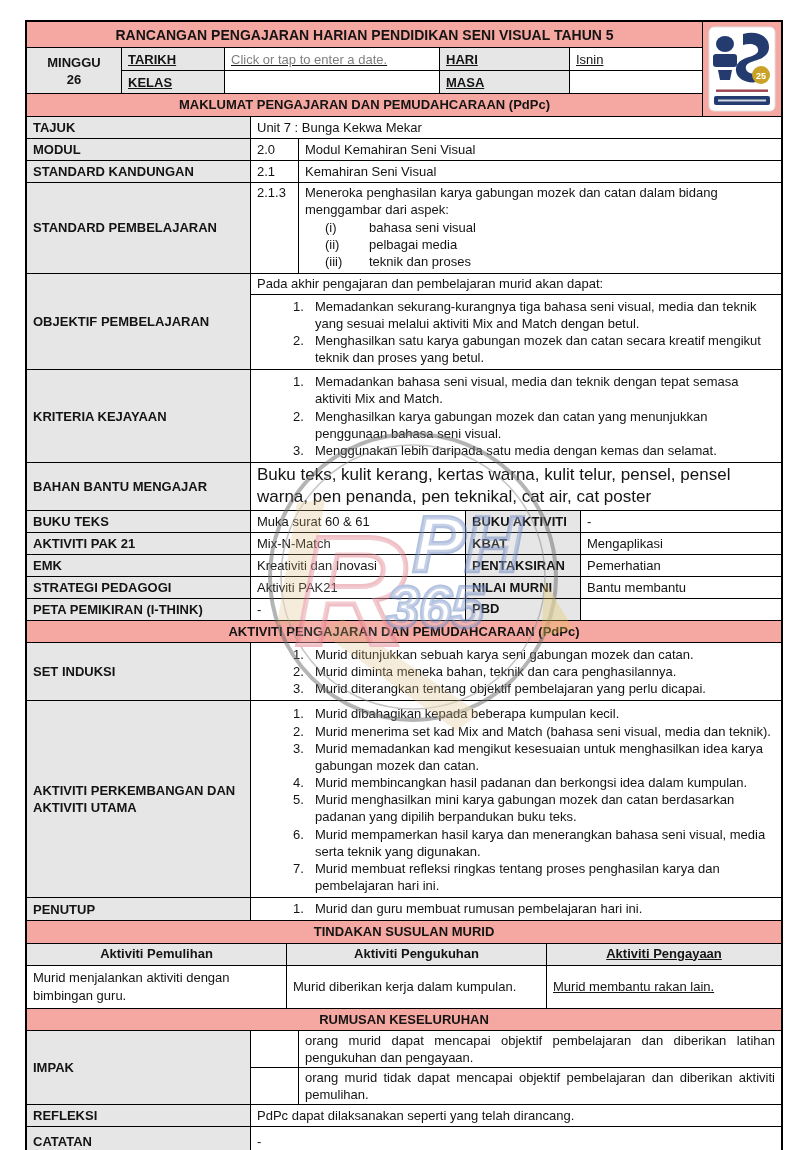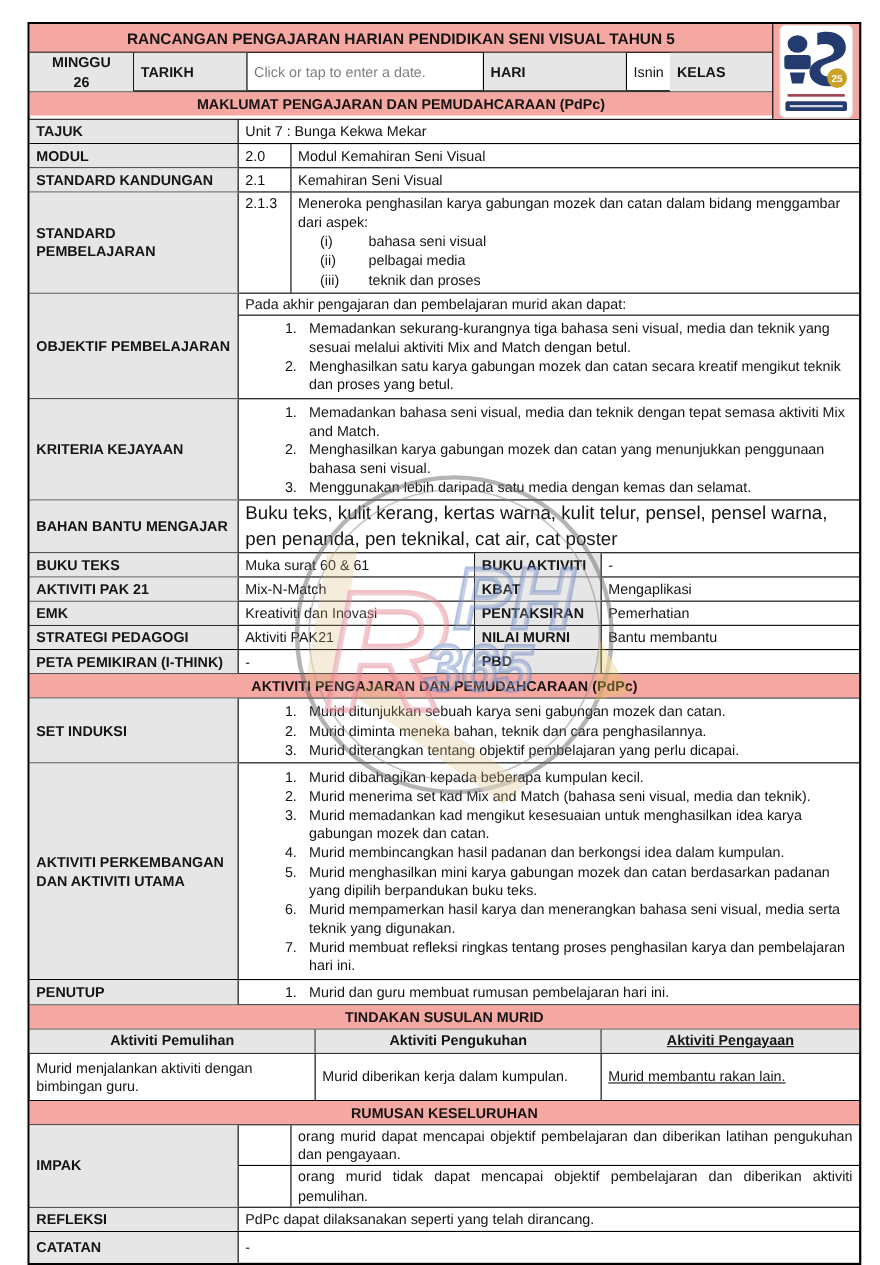--- a/index.html
+++ b/index.html
@@ -17,31 +17,31 @@
   .vcenter{display:flex;align-items:center;}
   .band{background:#F5A7A1;font-weight:bold;text-align:center;padding:2px 4px;min-height:17px;}
   .title-band{background:#F5A7A1;font-weight:bold;text-align:center;font-size:14px;padding:4px 2px 3px;}
   
   .top{display:flex;border-bottom:1.5px solid #000;}
   .top-left{flex:1;display:flex;flex-direction:column;min-width:0;}
   .tb{border-bottom:1.5px solid #000;}
   .mid{display:flex;border-bottom:1.5px solid #000;}
   .c-minggu{width:95px;flex:none;border-right:1.5px solid #000;background:#E7E6E6;font-weight:bold;
     display:flex;flex-direction:column;align-items:center;justify-content:center;box-sizing:border-box;}
-  .mid-right{flex:1;display:flex;min-width:0;}
+  .mid-right{flex:1;display:flex;flex-direction:column;min-width:0;text-decoration:underline;}
   .hrow{display:flex;min-height:22px;}
   .hrow:first-child{border-bottom:1.5px solid #000;}
   .c-sub{width:103px;flex:none;}
   .c-date{width:215px;flex:none;color:#7F7F7F;}
   .c-hari{width:130px;flex:none;}
   .c-hval{flex:1;}
   .logo-cell{width:79px;flex:none;border-left:1.5px solid #000;background:#F5A7A1;
     display:flex;align-items:center;justify-content:center;box-sizing:border-box;}
   
-  .c1{width:190px;flex:none;}
+  .c1{width:224px;flex:none;}
   .c2{width:48px;flex:none;}
   .c3{flex:1;min-width:0;}
   .iv1{width:215px;flex:none;}
   .il2{width:115px;flex:none;}
   .iv2{flex:1;}
   .subcol{display:flex;flex-direction:column;flex:1;min-width:0;}
   .subrow{display:flex;flex:1;}
   .subrow:not(:last-child){border-bottom:1.5px solid #000;}
   .minh{min-height:21px;}
   

